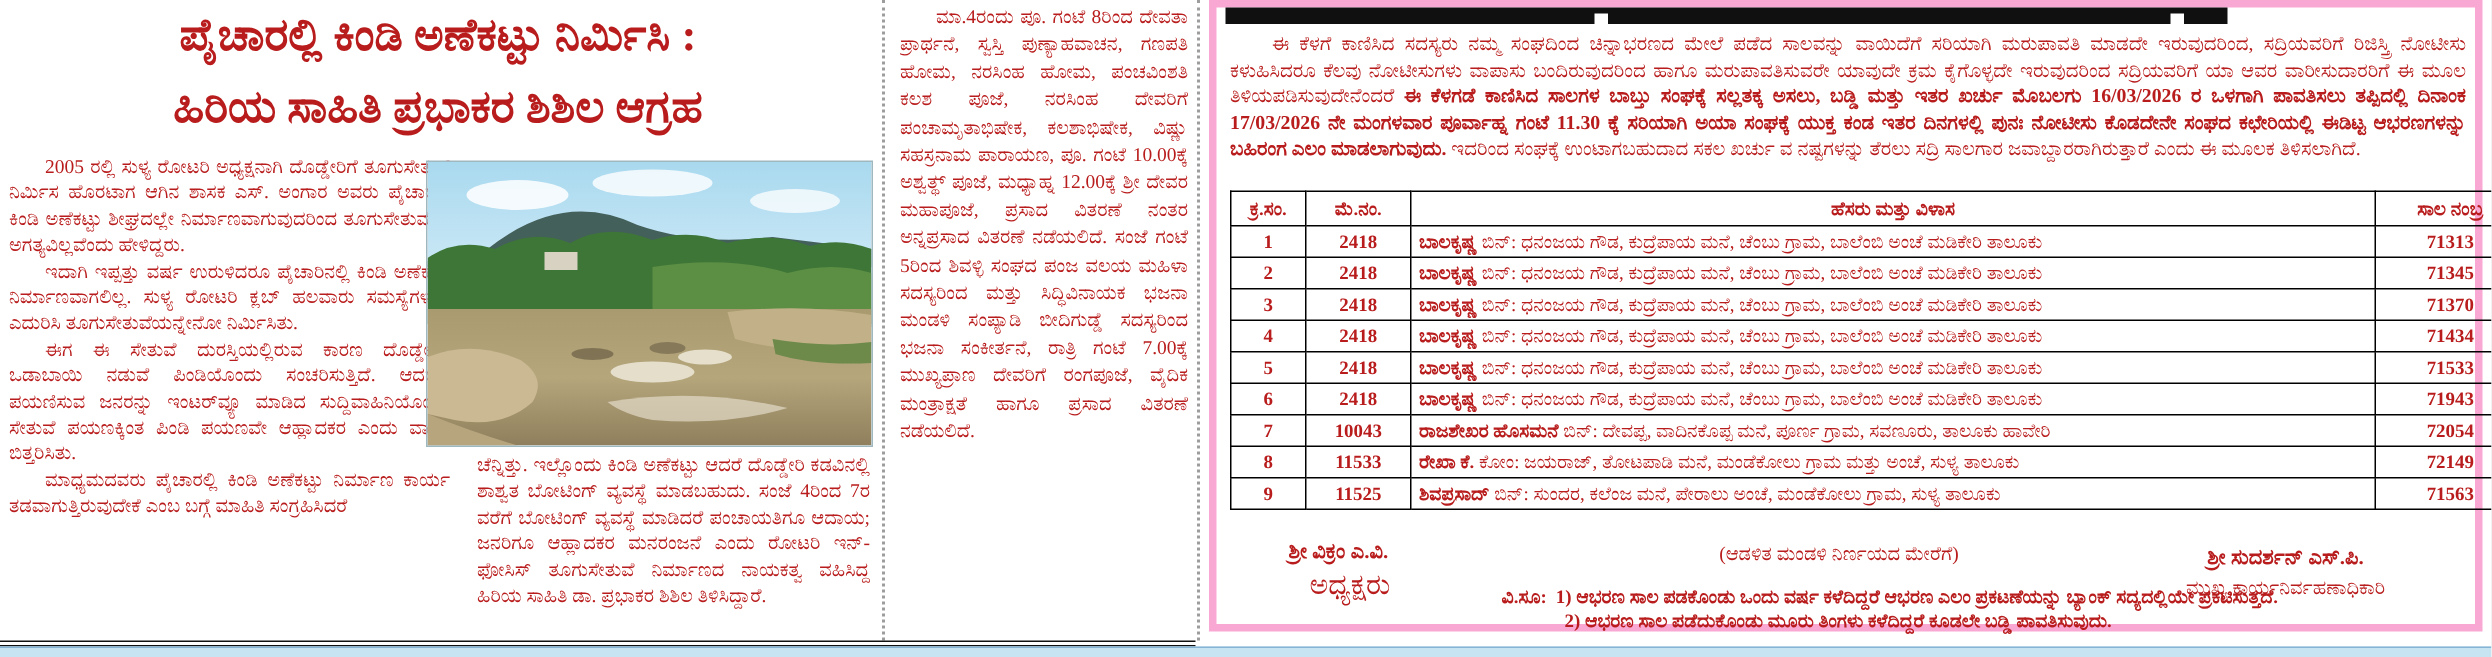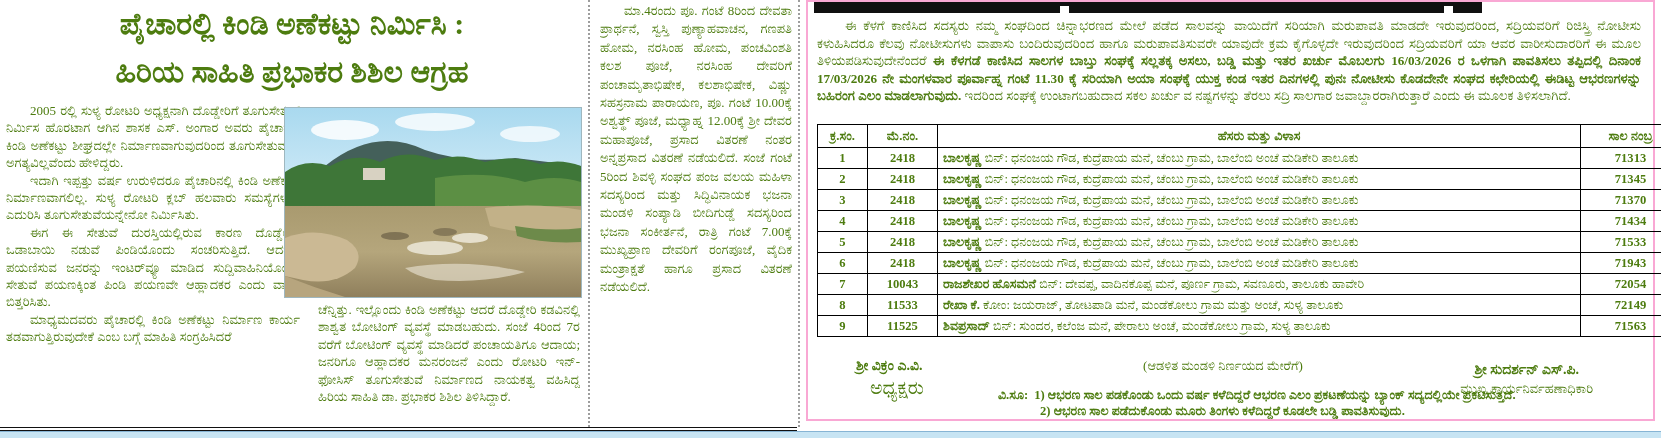--- a/index.html
+++ b/index.html
@@ -1,18 +1,18 @@
 <!DOCTYPE html>
 <html><head>
 <meta charset="utf-8">
 <style>
   html,body { margin:0; padding:0; background:#e8e8e8; }
   .page {
     position:relative; width:1661px; height:438px; background:#ffffff;
-    font-family:"Liberation Serif", serif; color:#4d7c0f; overflow:hidden;
+    font-family:"Liberation Serif", serif; color:#b91c1c; overflow:hidden;
   }
 
   
   .headline {
     position:absolute; left:0; top:0; width:584px; text-align:center;
     font-weight:bold; font-size:30px; line-height:48px; letter-spacing:0px;
     white-space:nowrap; overflow:hidden;
   }
   .headline div { height:48px; }
   .body-col { position:absolute; text-align:justify; font-size:13px; line-height:17.4px; }
@@ -33,21 +33,21 @@
 
   
   .midcol { position:absolute; left:600px; top:2px; width:192px; height:424px;
     text-align:justify; font-size:13px; line-height:18.4px; overflow:hidden; }
   .midcol p { margin:0; }
   .midcol p.ind { text-indent:24px; }
 
   
   .notice {
     position:absolute; left:806px; top:0; width:849px; height:421px;
-    border:2px solid #f9a8d4; box-sizing:border-box; background:#fff;
+    border:5px solid #f9a8d4; box-sizing:border-box; background:#fff;
     font-family:"Liberation Serif", serif;
   }
   .notice-bar { position:absolute; left:6px; top:0px; width:668px; height:11px; background:#101010; }
   .notice-bar .notch { position:absolute; top:4px; width:9px; height:7px; background:#fff; }
   .notice-para {
     position:absolute; left:9px; top:15px; width:824px;
     font-size:13.2px; line-height:17.6px; text-align:justify;
   }
   .notice-para .indent { display:inline-block; width:28px; }
   .loans { position:absolute; left:9px; top:122px; width:980px; border-collapse:collapse;

